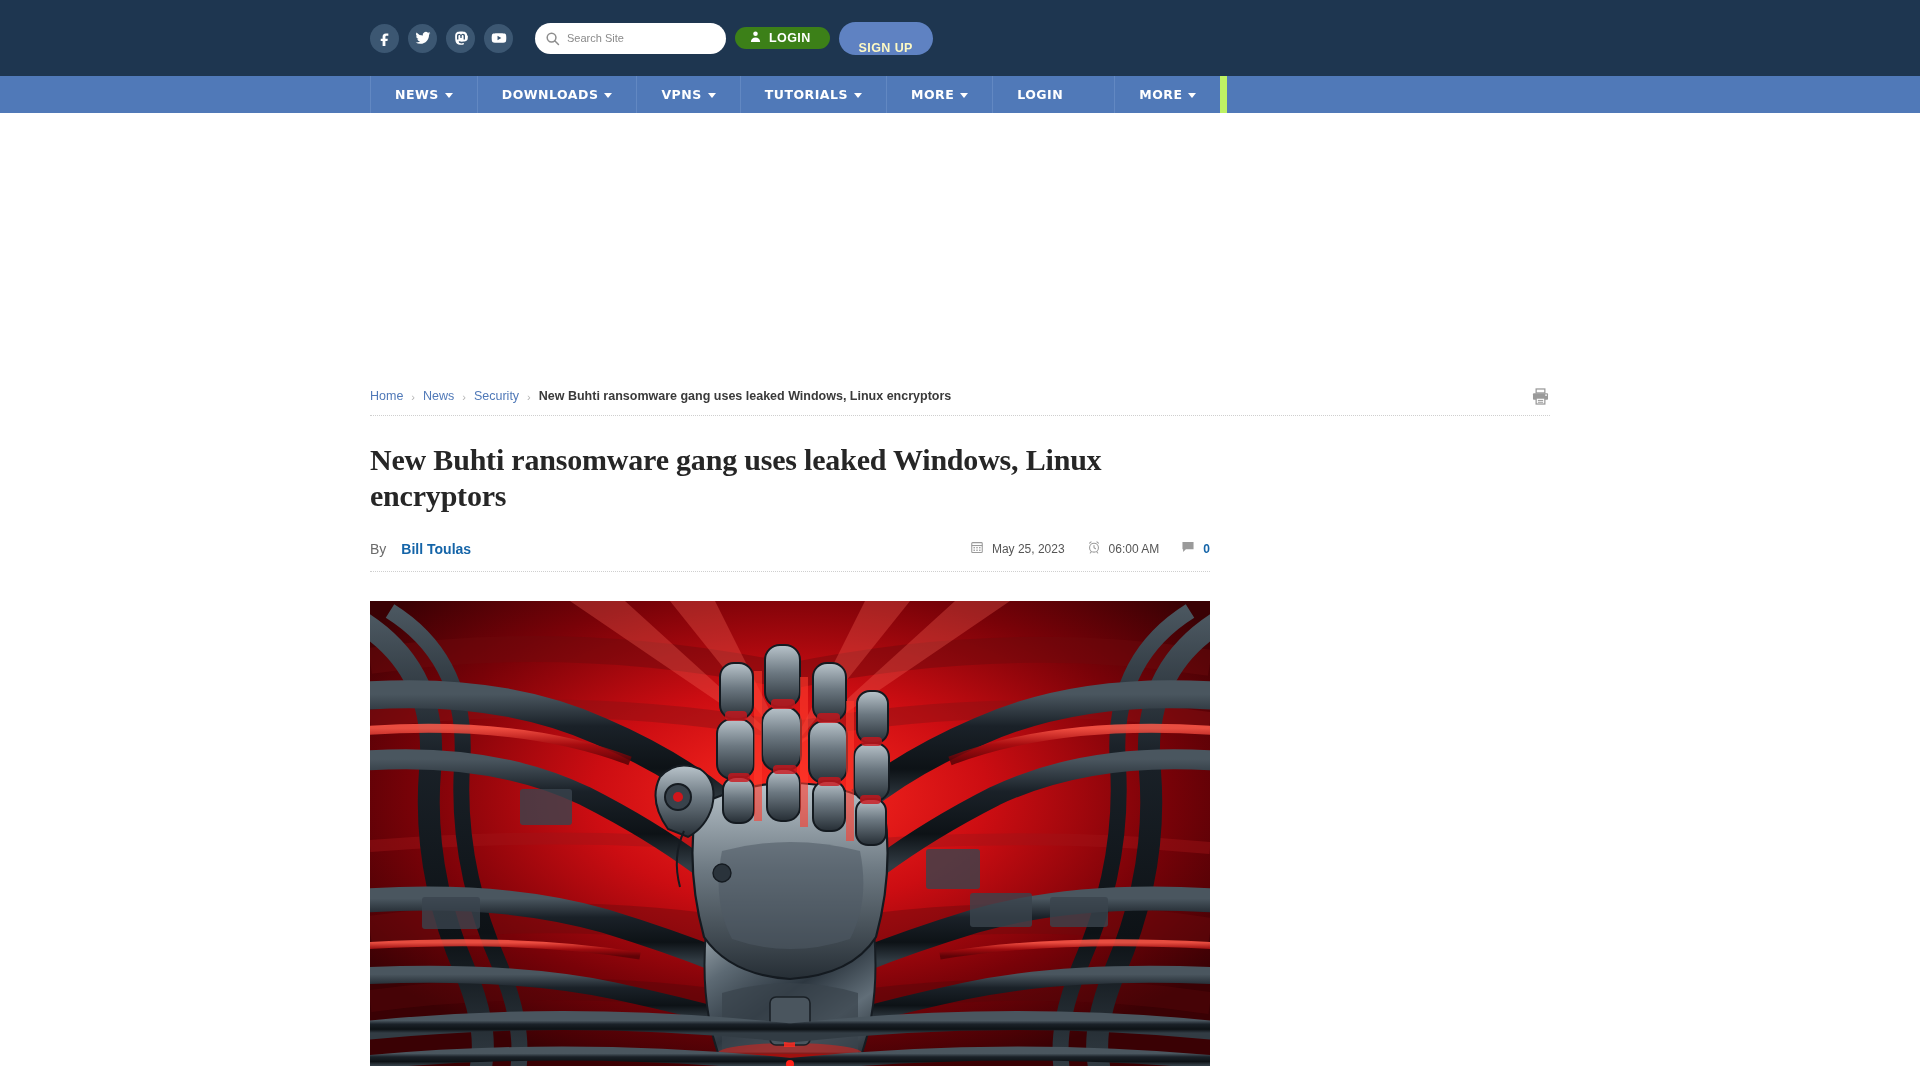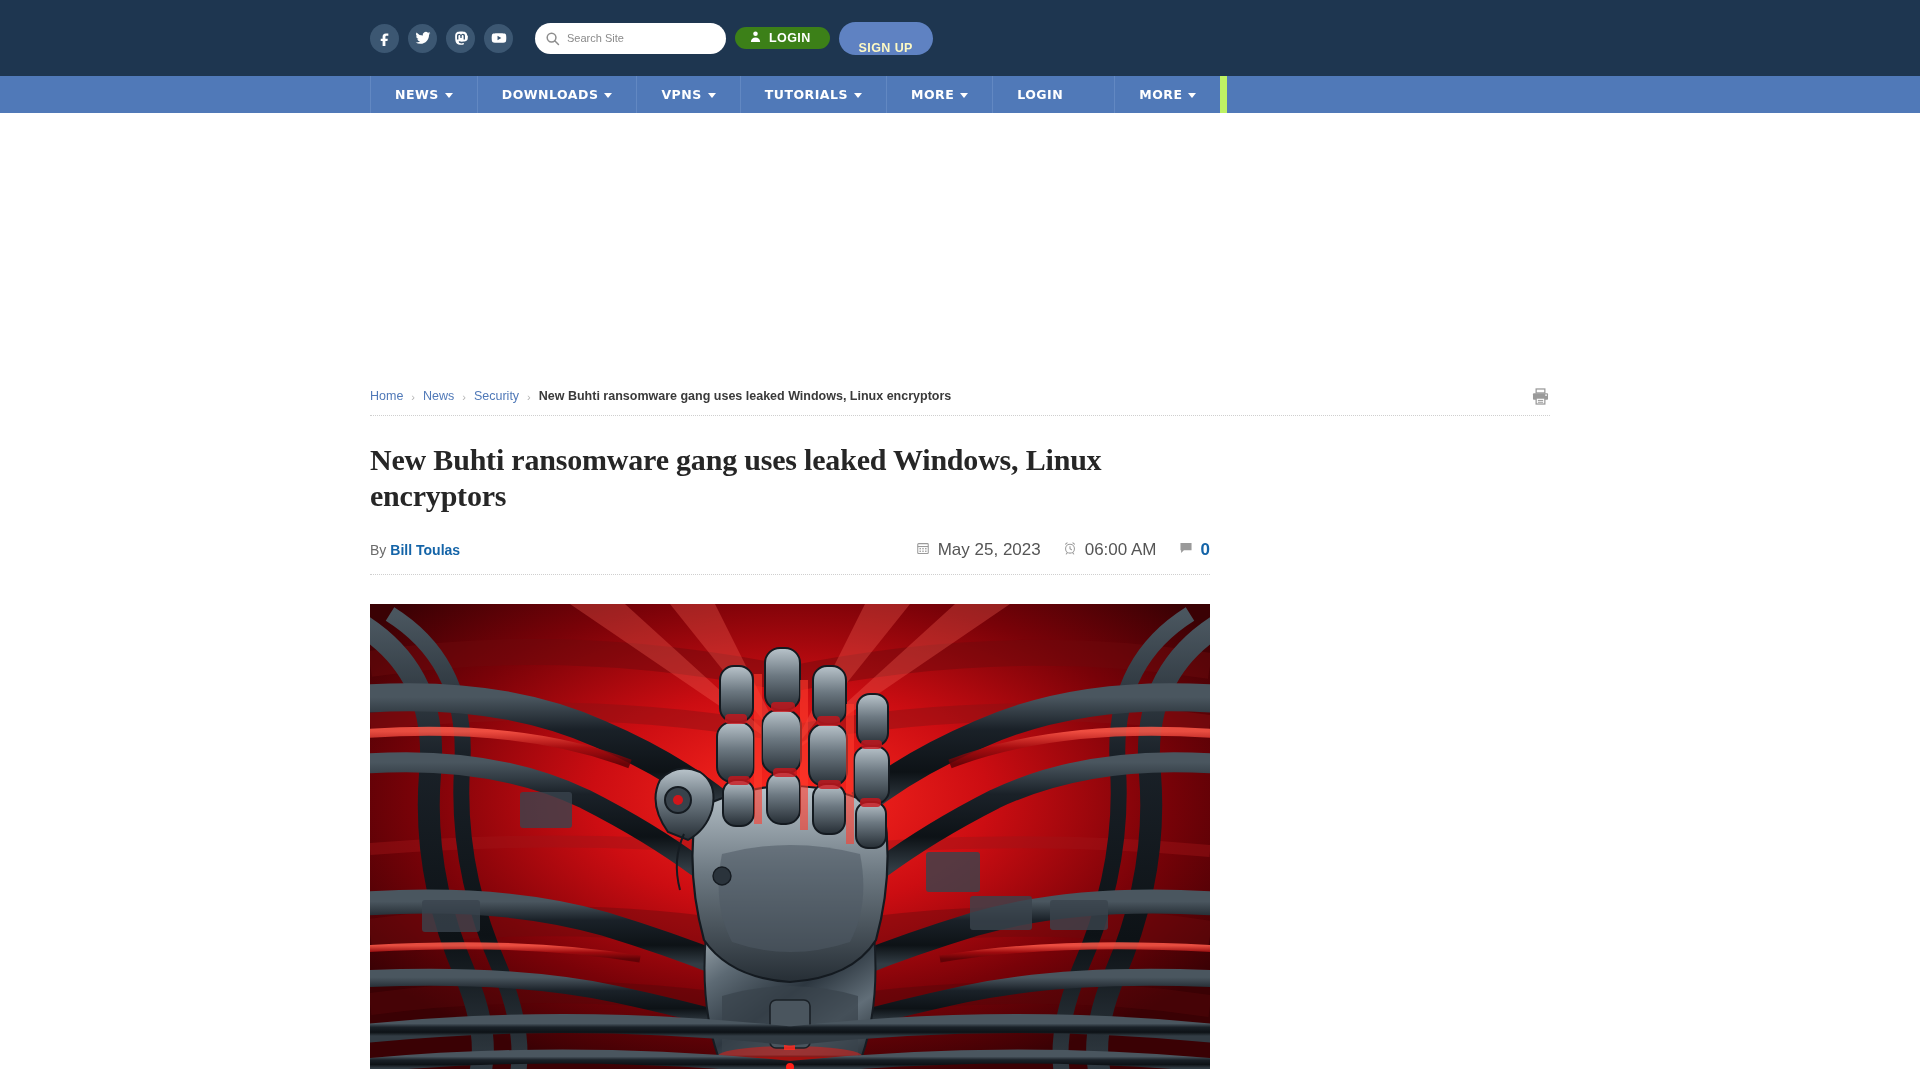--- a/index.html
+++ b/index.html
@@ -216,27 +216,27 @@
   }
   .byline {
     font-size: 14px;
     color: #6b6b6b;
   }
   .byline .author {
     color: #1464a8;
     font-weight: 700;
     text-decoration: none;
     cursor: pointer;
-    margin-left: 4px;
+    margin-left: 15px;
   }
   .meta {
     display: flex;
     align-items: flex-start;
     gap: 22px;
-    font-size: 17px;
+    font-size: 12px;
     color: #555555;
   }
   .meta-item {
     display: flex;
     align-items: center;
     gap: 8px;
   }
   .meta-item .cnum { color: #1464a8; font-weight: 700; }
 
   

